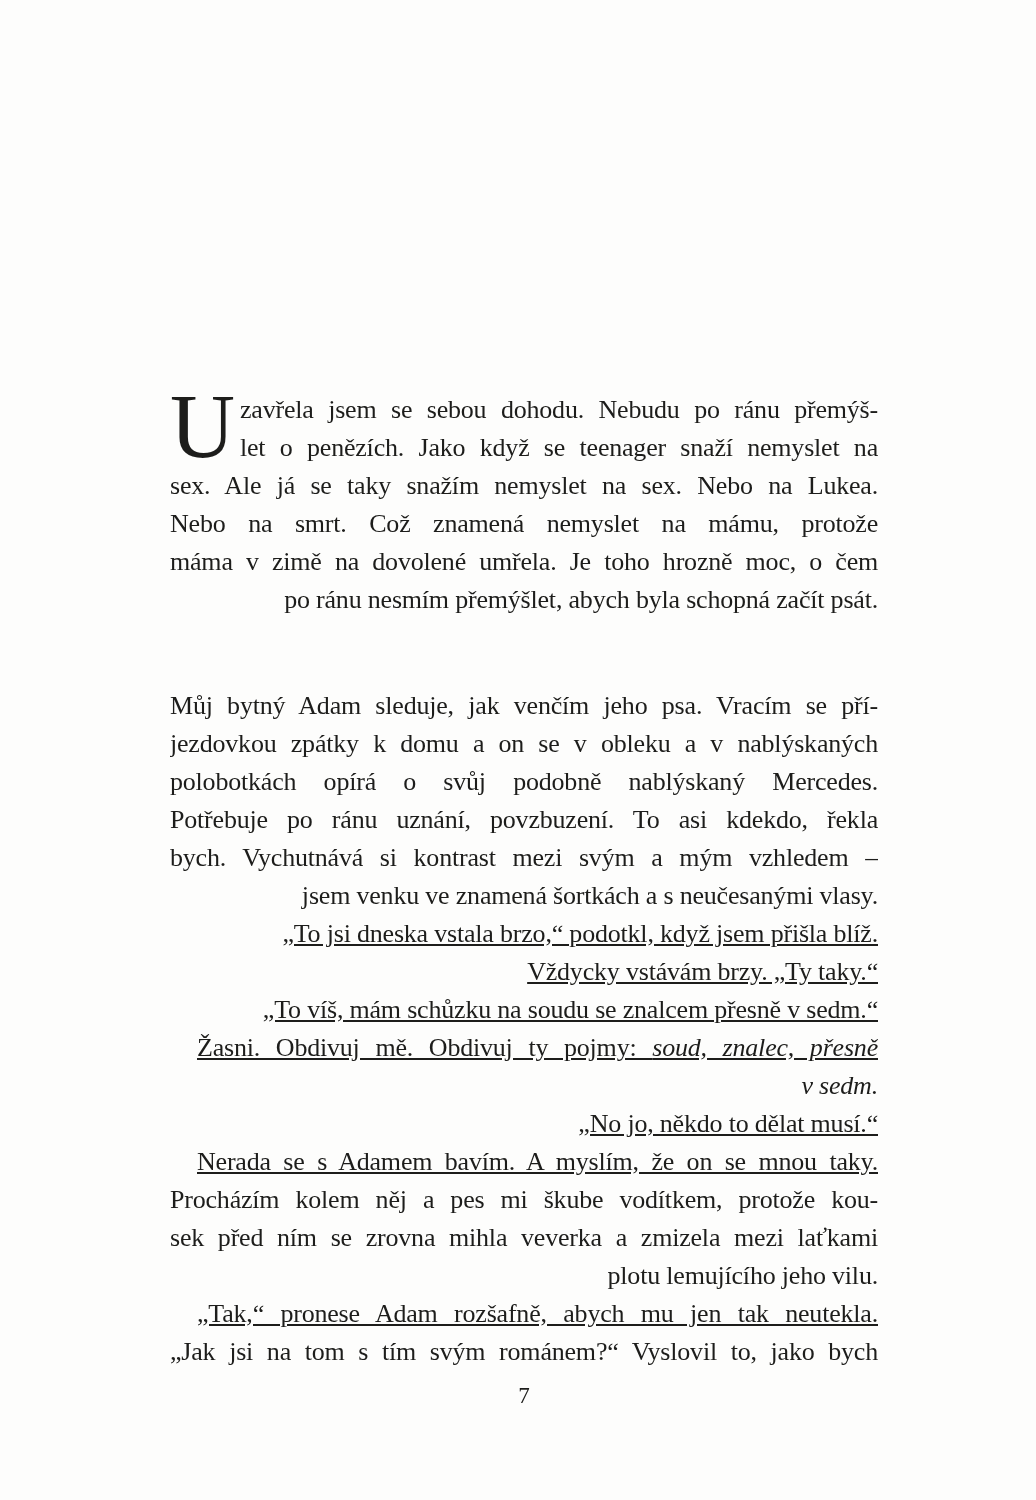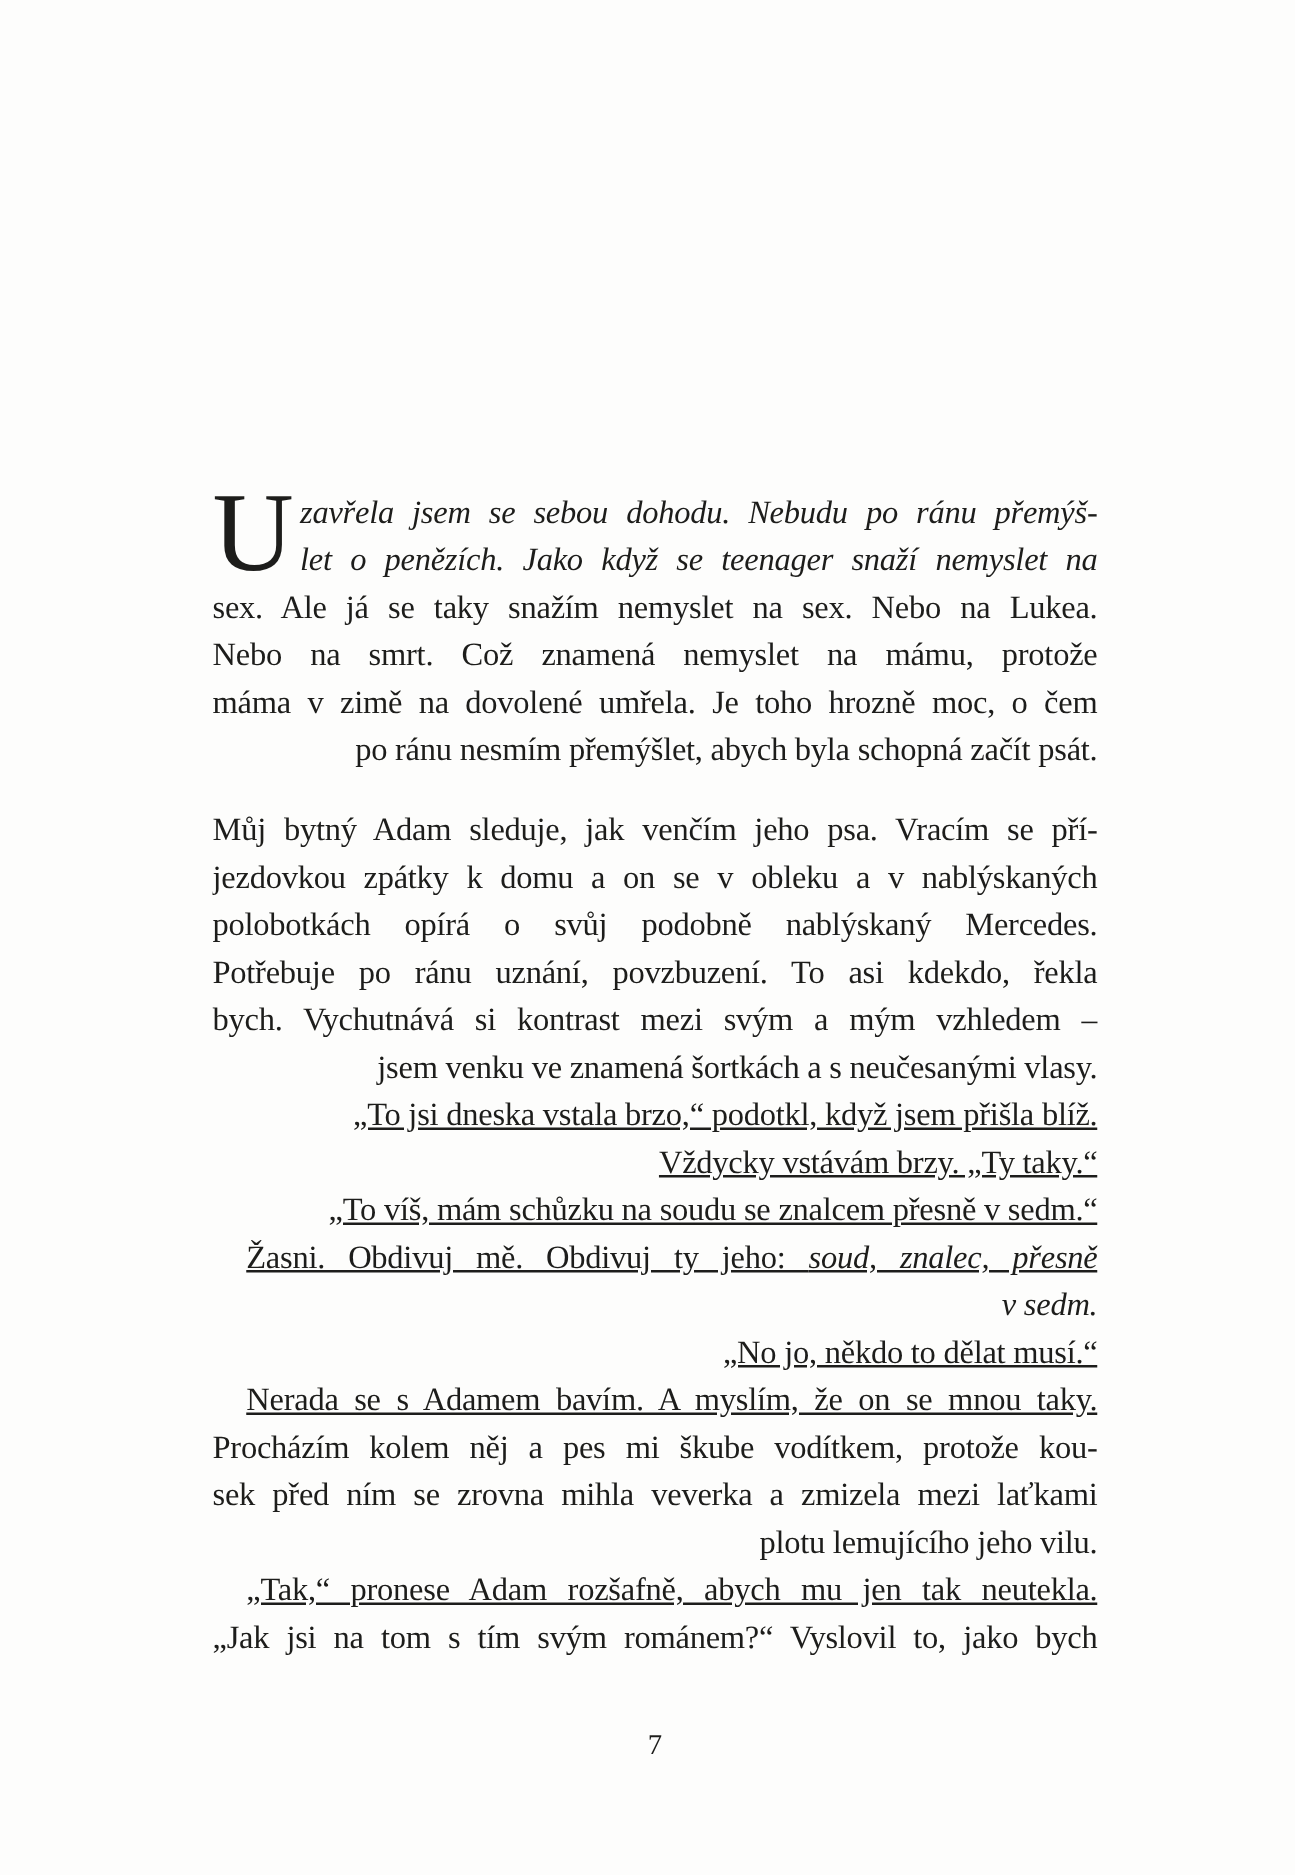--- a/index.html
+++ b/index.html
@@ -14,34 +14,34 @@
   }
   .text-block {
     position: absolute;
     left: 170px;
     top: 391px;
     width: 708px;
     font-size: 26px;
     letter-spacing: -0.2px;
   }
   .para { position: relative; }
-  .para.sb { margin-top: 26px; }
+  .para.sb { margin-top: 68px; }
   .line {
     height: 38px;
     line-height: 38px;
     white-space: normal;
     overflow: hidden;
     text-align: right;
   }
   .line.j {
     text-align: justify;
     text-align-last: justify;
   }
   .line.ind { padding-left: 27px; text-decoration: underline; }
-  .line.dcpad { padding-left: 70px; font-style: italic; }
+  .line.dcpad { padding-left: 70px; }
   .it { font-style: italic; margin-top: 12px; }
   .dropcap {
     position: absolute;
     left: 0;
     top: -9px;
     font-size: 90px;
     line-height: 90px;
     letter-spacing: 0;
   }
   .folio {
@@ -79,21 +79,21 @@
       <div class="para">
         <div class="line ind"><span>„To jsi dneska vstala brzo,“ podotkl, když jsem přišla blíž.</span></div>
       </div>
       <div class="para">
         <div class="line ind"><span>Vždycky vstávám brzy. „Ty taky.“</span></div>
       </div>
       <div class="para">
         <div class="line ind"><span>„To víš, mám schůzku na soudu se znalcem přesně v sedm.“</span></div>
       </div>
       <div class="para">
-        <div class="line j ind"><span>Žasni. Obdivuj mě. Obdivuj ty jeho: </span><span class="it">soud, znalec, přesně</span></div>
+        <div class="line j ind"><span>Žasni. Obdivuj mě. Obdivuj ty pojmy: </span><span class="it">soud, znalec, přesně</span></div>
         <div class="line"><span class="it">v sedm.</span></div>
       </div>
       <div class="para">
         <div class="line ind"><span>„No jo, někdo to dělat musí.“</span></div>
       </div>
       <div class="para">
         <div class="line j ind"><span>Nerada se s Adamem bavím. A myslím, že on se mnou taky.</span></div>
         <div class="line j"><span>Procházím kolem něj a pes mi škube vodítkem, protože kou-</span></div>
         <div class="line j"><span>sek před ním se zrovna mihla veverka a zmizela mezi laťkami</span></div>
         <div class="line"><span>plotu lemujícího jeho vilu.</span></div>

